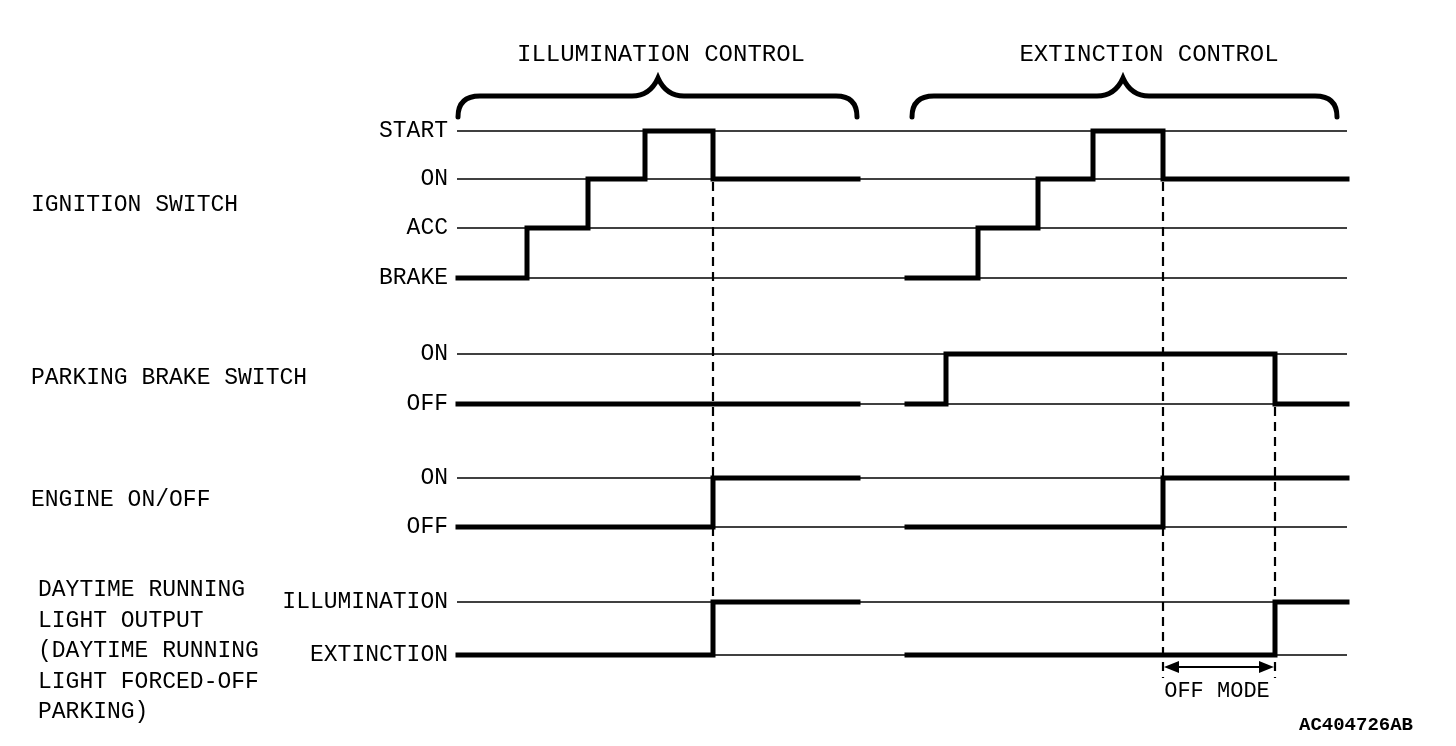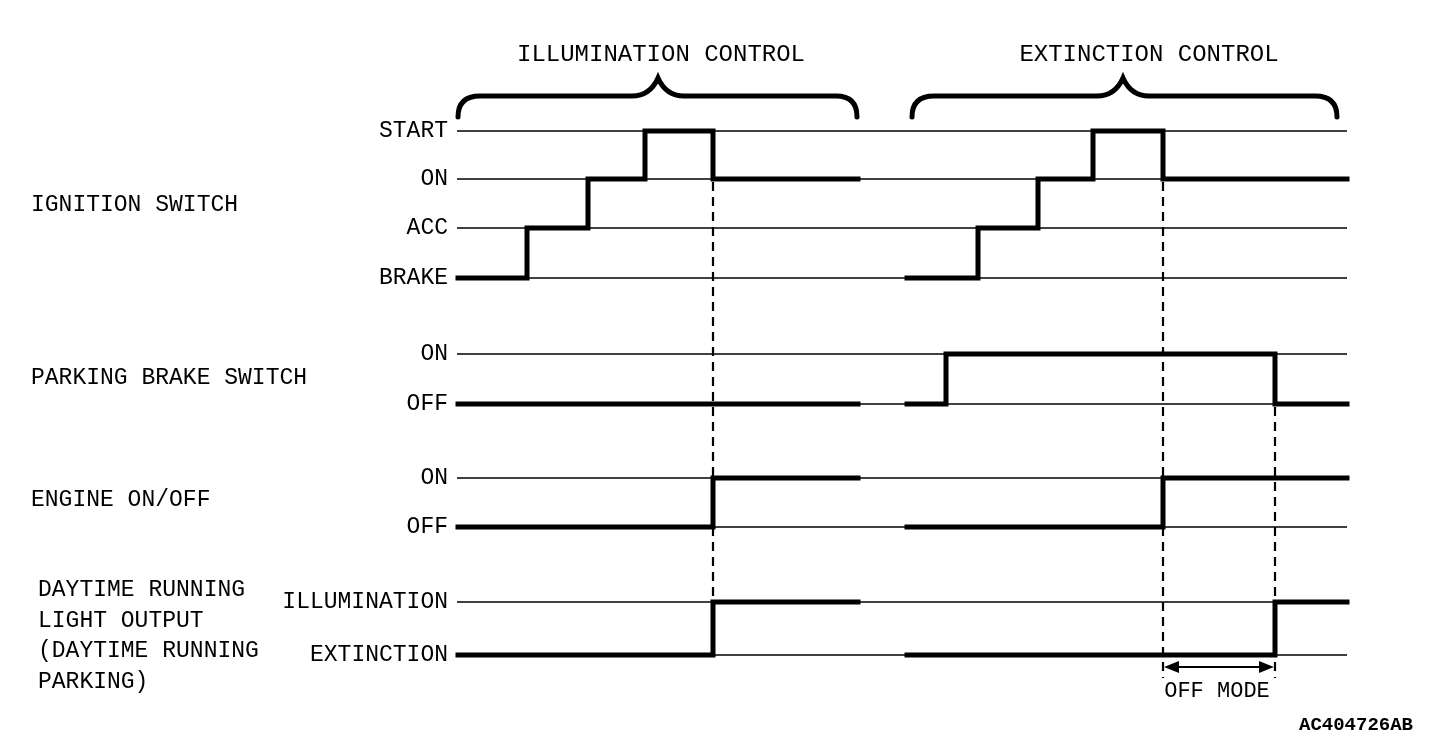--- a/index.html
+++ b/index.html
@@ -69,20 +69,21 @@
   <div class="hdr" style="left:661px;top:42px;">ILLUMINATION CONTROL</div>
   <div class="hdr" style="left:1149px;top:42px;">EXTINCTION CONTROL</div>
 
   <div class="lbl grp" style="top:192px;">IGNITION SWITCH</div>
   <div class="lbl grp" style="top:365px;">PARKING BRAKE SWITCH</div>
   <div class="lbl grp" style="top:487px;">ENGINE ON/OFF</div>
   <div class="drl-block">
     <div>DAYTIME RUNNING</div>
     <div>LIGHT OUTPUT</div>
     <div>(DAYTIME RUNNING</div>
+    <div>LIGHT FORCED-OFF</div>
     <div>PARKING)</div>
   </div>
 
   <div class="lbl lvl" style="top:118px;">START</div>
   <div class="lbl lvl" style="top:166px;">ON</div>
   <div class="lbl lvl" style="top:215px;">ACC</div>
   <div class="lbl lvl" style="top:265px;">BRAKE</div>
   <div class="lbl lvl" style="top:341px;">ON</div>
   <div class="lbl lvl" style="top:391px;">OFF</div>
   <div class="lbl lvl" style="top:465px;">ON</div>

